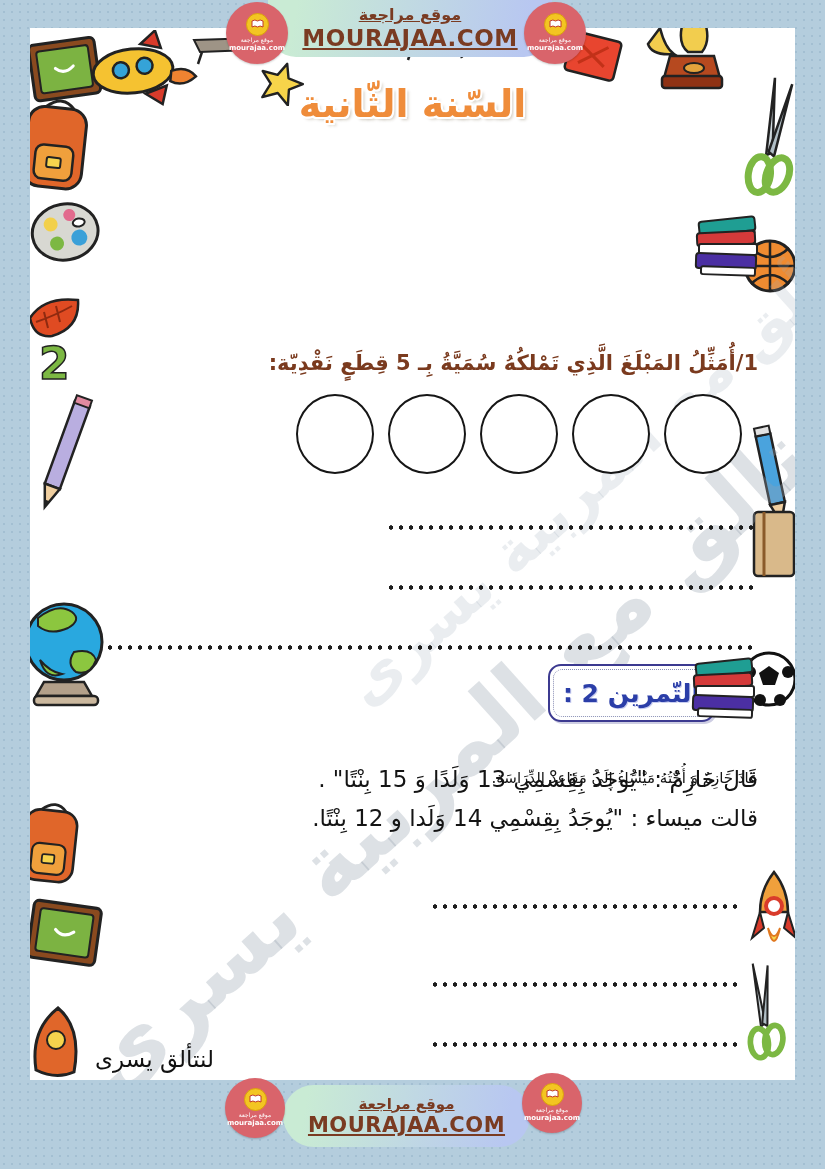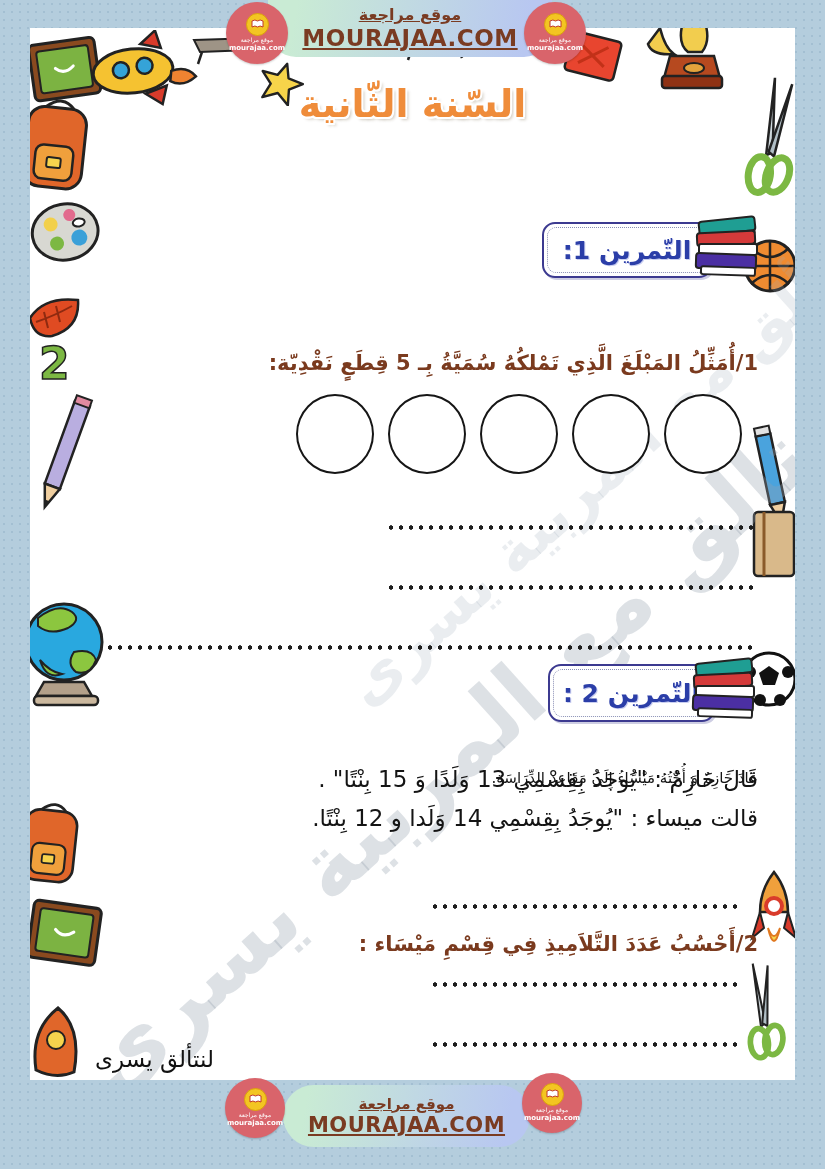--- a/index.html
+++ b/index.html
@@ -290,25 +290,20 @@
         <svg width="13" height="10" viewBox="0 0 13 10">
           <path d="M1 2 q3 -2 5.5 0 q2.5 -2 5.5 0 v6 q-3 -2 -5.5 0 q-2.5 -2 -5.5 0 Z" fill="#fff" stroke="#c0392b" stroke-width="1"></path>
         </svg>
       </span>
     <span class="b1">موقع مراجعة</span>
     <span class="b2">mourajaa.com</span>
   </div>
 
   <div class="grade-title">السّنة الثّانية</div>
 
-  <div class="ex-box" style="left:542px;top:222px;width:160px;height:46px;">
-    <div class="ex-inner">
-      <span class="ex-label">التّمرين 1:</span>
-    </div>
-  </div>
   <div class="books" style="left:693px;top:214px">
     <svg width="70" height="64" viewBox="0 0 70 62">
         <rect x="6" y="4" width="56" height="14" rx="3" fill="#1f9e93" stroke="#222" stroke-width="2" transform="rotate(-6 34 11)"></rect>
         <rect x="4" y="17" width="58" height="13" rx="3" fill="#d43a3a" stroke="#222" stroke-width="2" transform="rotate(-3 33 23)"></rect>
         <rect x="6" y="29" width="58" height="11" rx="2" fill="#fff" stroke="#222" stroke-width="2"></rect>
         <rect x="3" y="39" width="60" height="15" rx="3" fill="#4b2fa3" stroke="#222" stroke-width="2" transform="rotate(2 33 46)"></rect>
         <rect x="8" y="52" width="54" height="8" rx="2" fill="#fff" stroke="#222" stroke-width="2" transform="rotate(2 35 56)"></rect>
       </svg>
   </div>
 
@@ -339,21 +334,20 @@
         <rect x="3" y="39" width="60" height="15" rx="3" fill="#4b2fa3" stroke="#222" stroke-width="2" transform="rotate(2 33 46)"></rect>
         <rect x="8" y="52" width="54" height="8" rx="2" fill="#fff" stroke="#222" stroke-width="2" transform="rotate(2 35 56)"></rect>
       </svg>
   </div>
 
   <div class="ptext" style="top:769px;font-size:15px">عَادَ حَازِمٌ وَ أُخْتُهُ مَيْسَاءُ إِلَى مَقَاعِد الدِّرَاسَة.</div>
   <div class="ptext" style="top:766px;font-size:23px">قَالَ حَازِمٌ : "يُوجَدُ بِقِسْمِي 13 وَلَدًا وَ 15 بِنْتًا" .</div>
   <div class="ptext" style="top:805px;font-size:23px">قالت ميساء : "يُوجَدُ بِقِسْمِي 14 وَلَدا و 12 بِنْتًا.</div>
 
   <div class="dotline" style="top:903px;right:85px;width:310px"></div>
-  <div class="q" style="top:932px">2/أَحْسُبُ عَدَدَ التَّلاَمِيذِ فِي قِسْمِ مَيْسَاء :</div>
   <div class="dotline" style="top:981px;right:85px;width:310px"></div>
   <div class="dotline" style="top:1041px;right:85px;width:310px"></div>
 
   <div class="signature">لنتألق يسرى</div>
 
   <a class="pill pill-bottom">
     <span class="site-label" style="font-size:15px">موقع مراجعة</span>
     <span class="site-url" style="font-size:21px">MOURAJAA.COM</span>
   </a>
   <div class="badge" style="left:225px;top:1078px;width:60px;height:60px">

